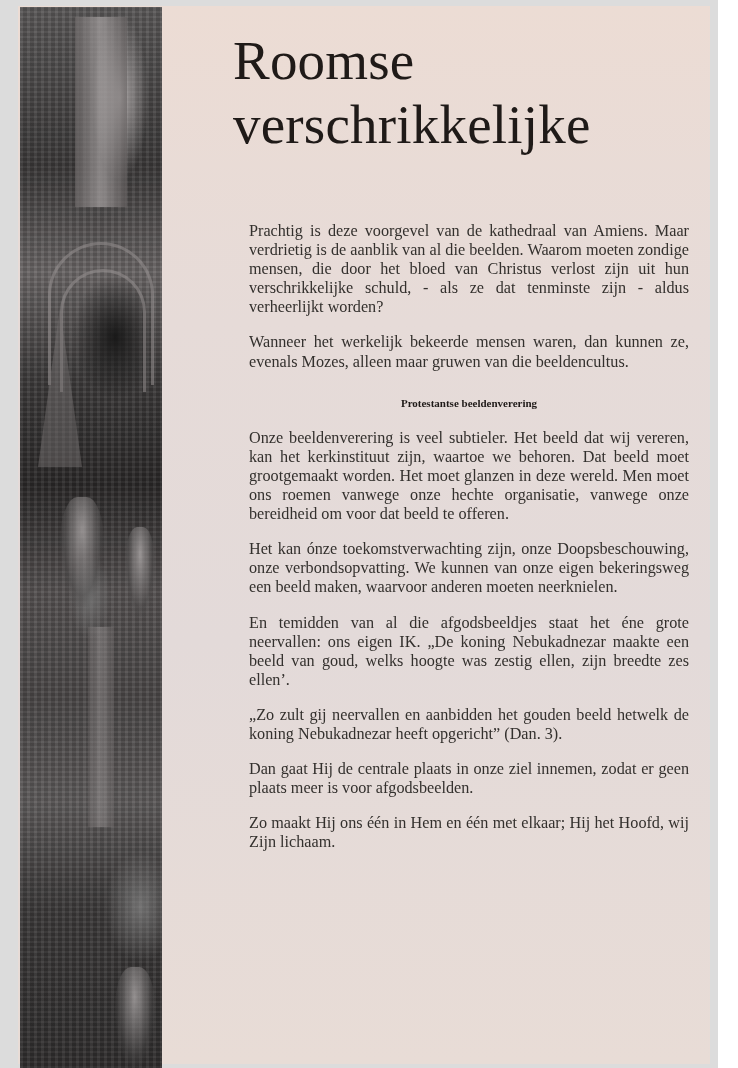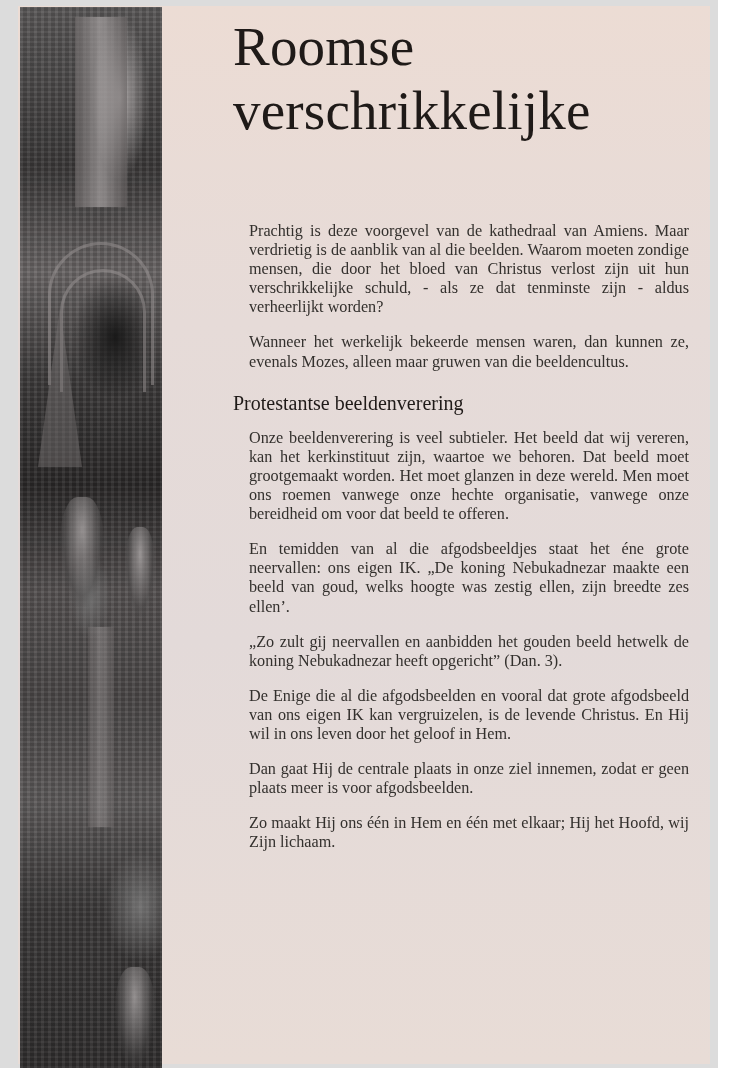--- a/index.html
+++ b/index.html
@@ -65,21 +65,21 @@
     .text-col {
       position: absolute;
       left: 215px;
       top: 0;
       width: 474px;
       color: #2a2522;
       font-family: "DejaVu Serif", "Liberation Serif", serif;
     }
     .title {
       margin: 0;
-      padding-top: 9px;
+      padding-top: 23px;
       font-family: "Liberation Serif", "DejaVu Serif", serif;
       font-weight: normal;
       font-size: 55px;
       line-height: 64px;
       color: #1f1a18;
       letter-spacing: 0.2px;
     }
     .title span { display: block; }
     .body {
       position: absolute;
@@ -88,25 +88,25 @@
       width: 472px;
       font-family: "Liberation Serif", "DejaVu Serif", serif;
       font-size: 16.2px;
       line-height: 19.1px;
       text-align: justify;
       color: #33302d;
     }
     .body p { margin: 16px; }
     .intro { margin-bottom: 22px !important; }
     .subhead {
-      font-weight: normal;
-      font-size: 20px;
+      font-weight: bold;
+      font-size: 11px;
       color: #1f1a18;
       margin: 0 0 9px 0 !important;
-      text-align: left;
+      text-align: center;
     }
   </style>
 </head>
 <body>
 
 <div class="scan-bed"></div>
 
 <div class="page">
 
   <div class="photo" title="Black-and-white photograph of the facade of Amiens Cathedral with statues">
@@ -126,20 +126,20 @@
       <span>verschrikkelijke</span>
     </h1>
 
     <div class="body">
       <p>Prachtig is deze voorgevel van de kathedraal van Amiens. Maar verdrietig is de aanblik van al die beelden. Waarom moeten zondige mensen, die door het bloed van Christus verlost zijn uit hun verschrikkelijke schuld, - als ze dat tenminste zijn - aldus verheerlijkt worden?</p>
       <p class="intro">Wanneer het werkelijk bekeerde mensen waren, dan kunnen ze, evenals Mozes, alleen maar gruwen van die beeldencultus.</p>
 
       <p class="subhead">Protestantse beeldenverering</p>
 
       <p>Onze beeldenverering is veel subtieler. Het beeld dat wij vereren, kan het kerkinstituut zijn, waartoe we behoren. Dat beeld moet grootgemaakt worden. Het moet glanzen in deze wereld. Men moet ons roemen vanwege onze hechte organisatie, vanwege onze bereidheid om voor dat beeld te offeren.</p>
+      <p>Het kan ónze toekomstverwachting zijn, onze Doopsbeschouwing, onze verbondsopvatting. We kunnen van onze eigen bekeringsweg een beeld maken, waarvoor anderen moeten neerknielen.</p>
       <p>En temidden van al die afgodsbeeldjes staat het éne grote neervallen: ons eigen IK. „De koning Nebukadnezar maakte een beeld van goud, welks hoogte was zestig ellen, zijn breedte zes ellen’.</p>
       <p>„Zo zult gij neervallen en aanbidden het gouden beeld hetwelk de koning Nebukadnezar heeft opgericht” (Dan. 3).</p>
-      <p>De Enige die al die afgodsbeelden en vooral dat grote afgodsbeeld van ons eigen IK kan vergruizelen, is de levende Christus. En Hij wil in ons leven door het geloof in Hem.</p>
       <p>Dan gaat Hij de centrale plaats in onze ziel innemen, zodat er geen plaats meer is voor afgodsbeelden.</p>
       <p>Zo maakt Hij ons één in Hem en één met elkaar; Hij het Hoofd, wij Zijn lichaam.</p>
     </div>
   </div>
 </div>
 
 </body></html>

